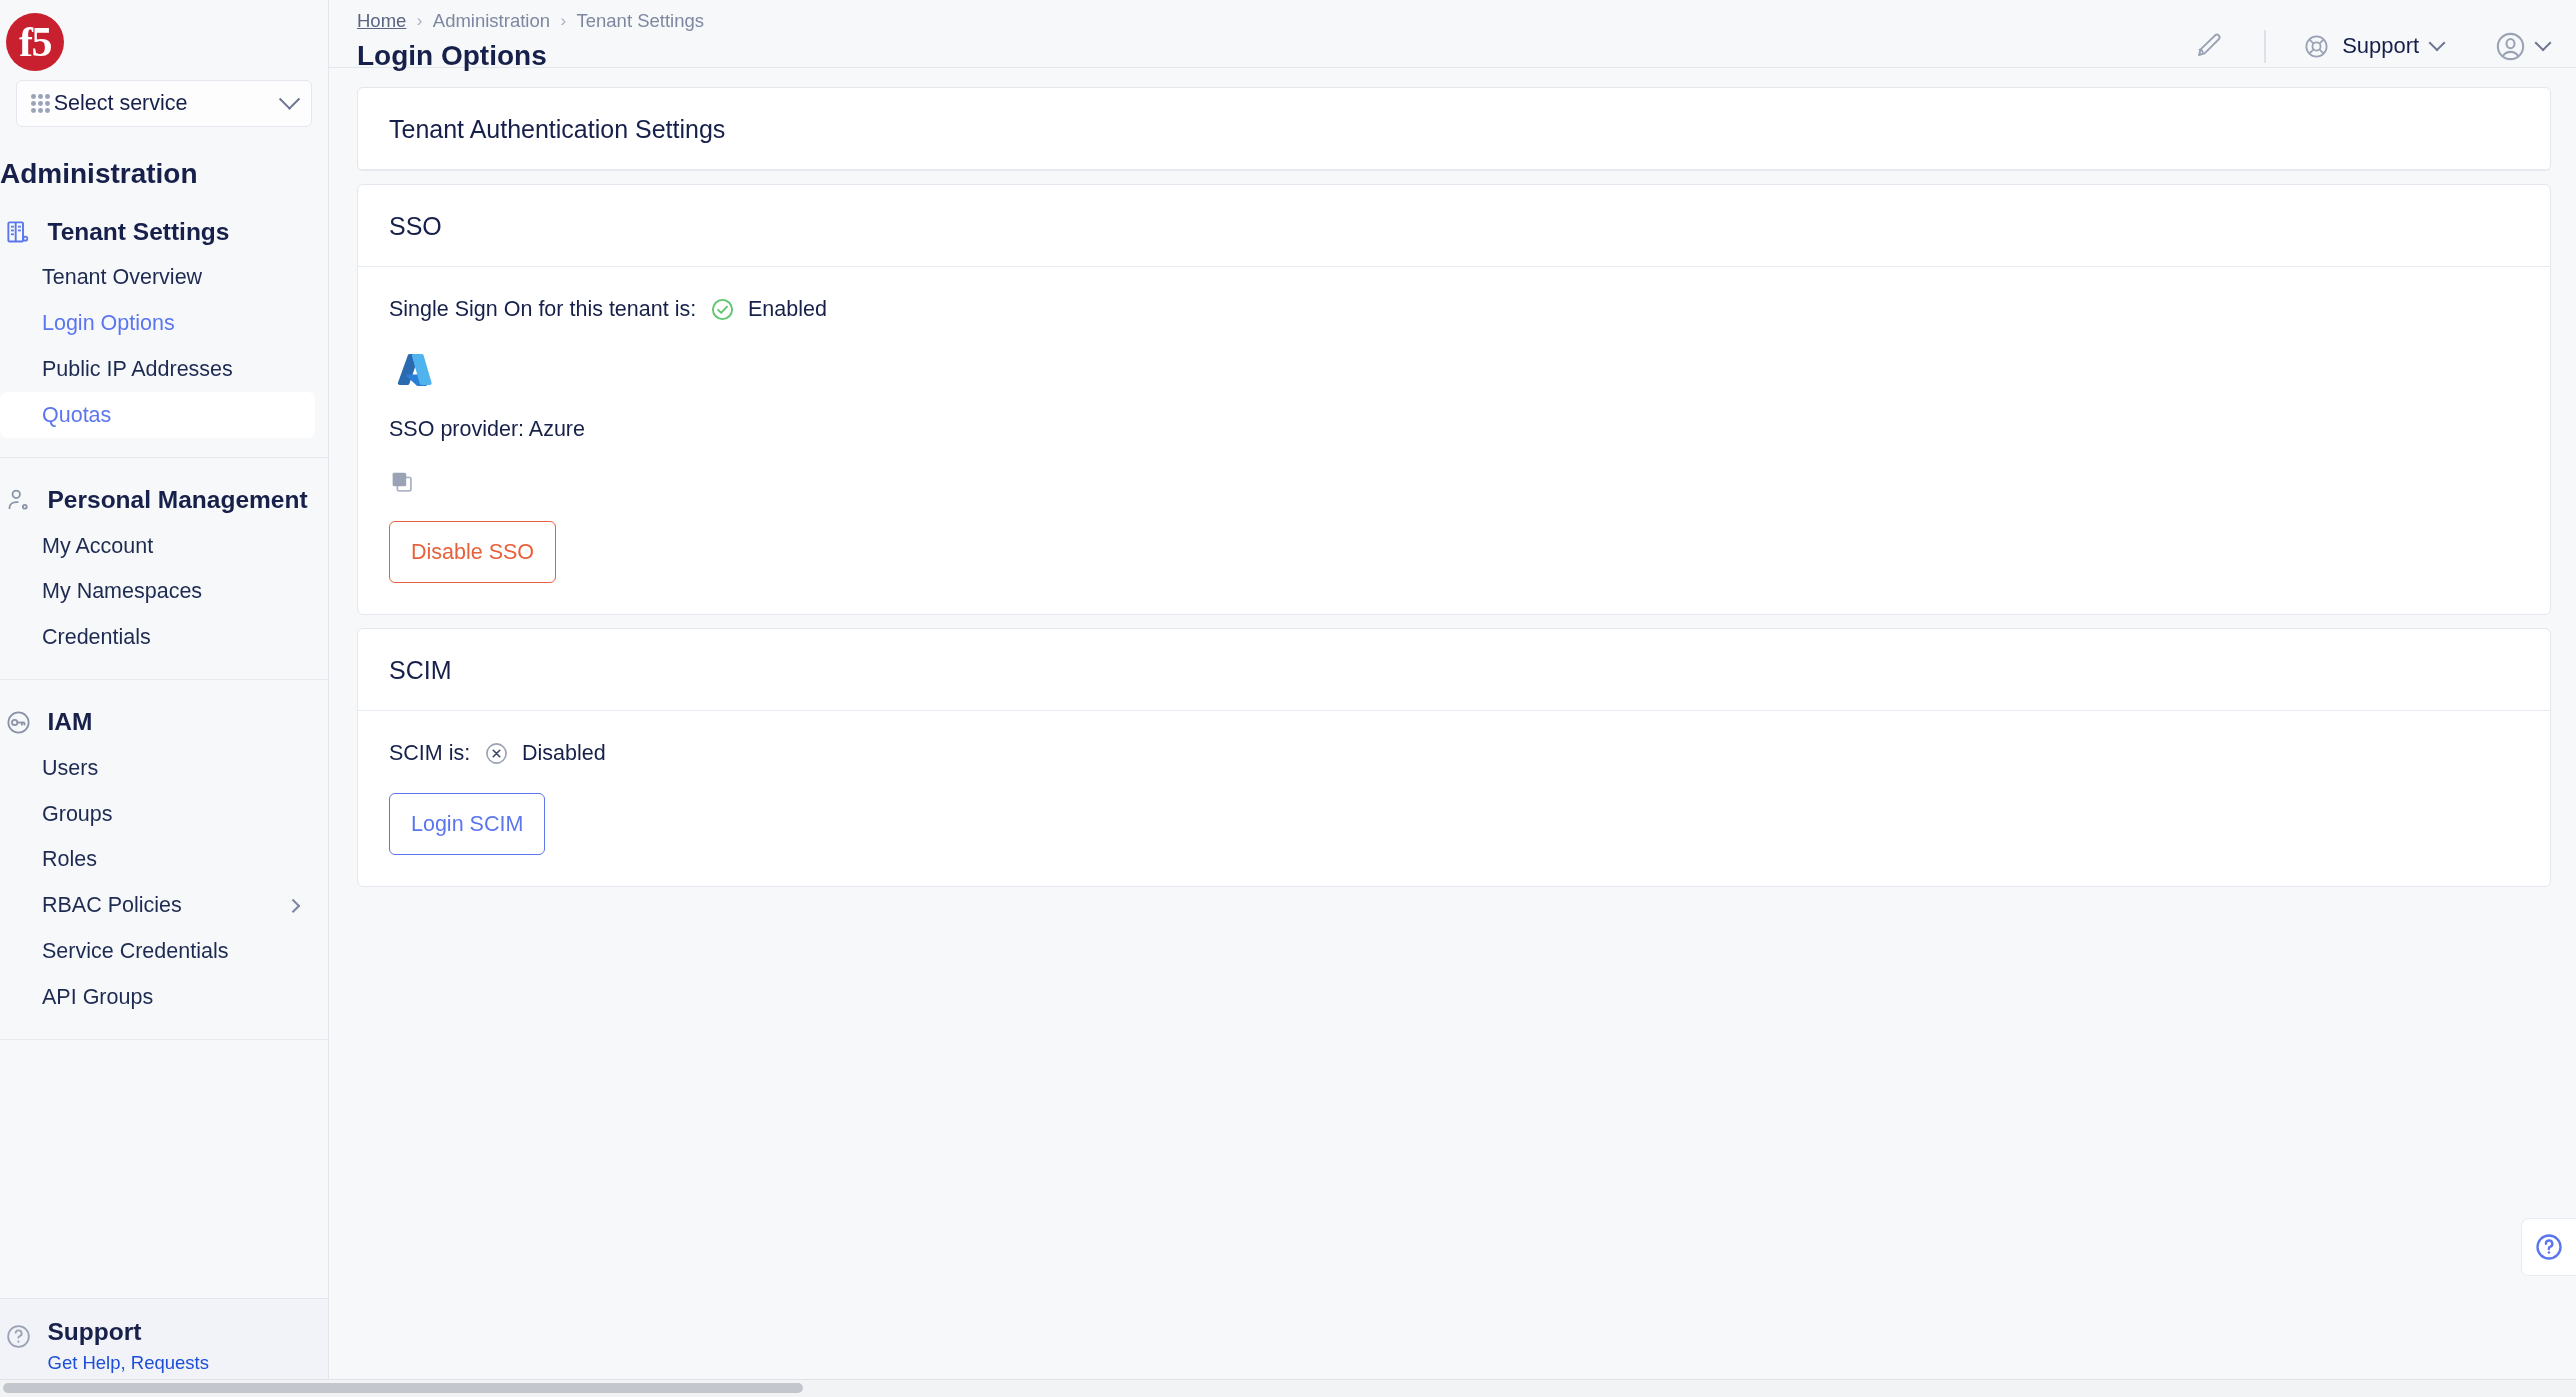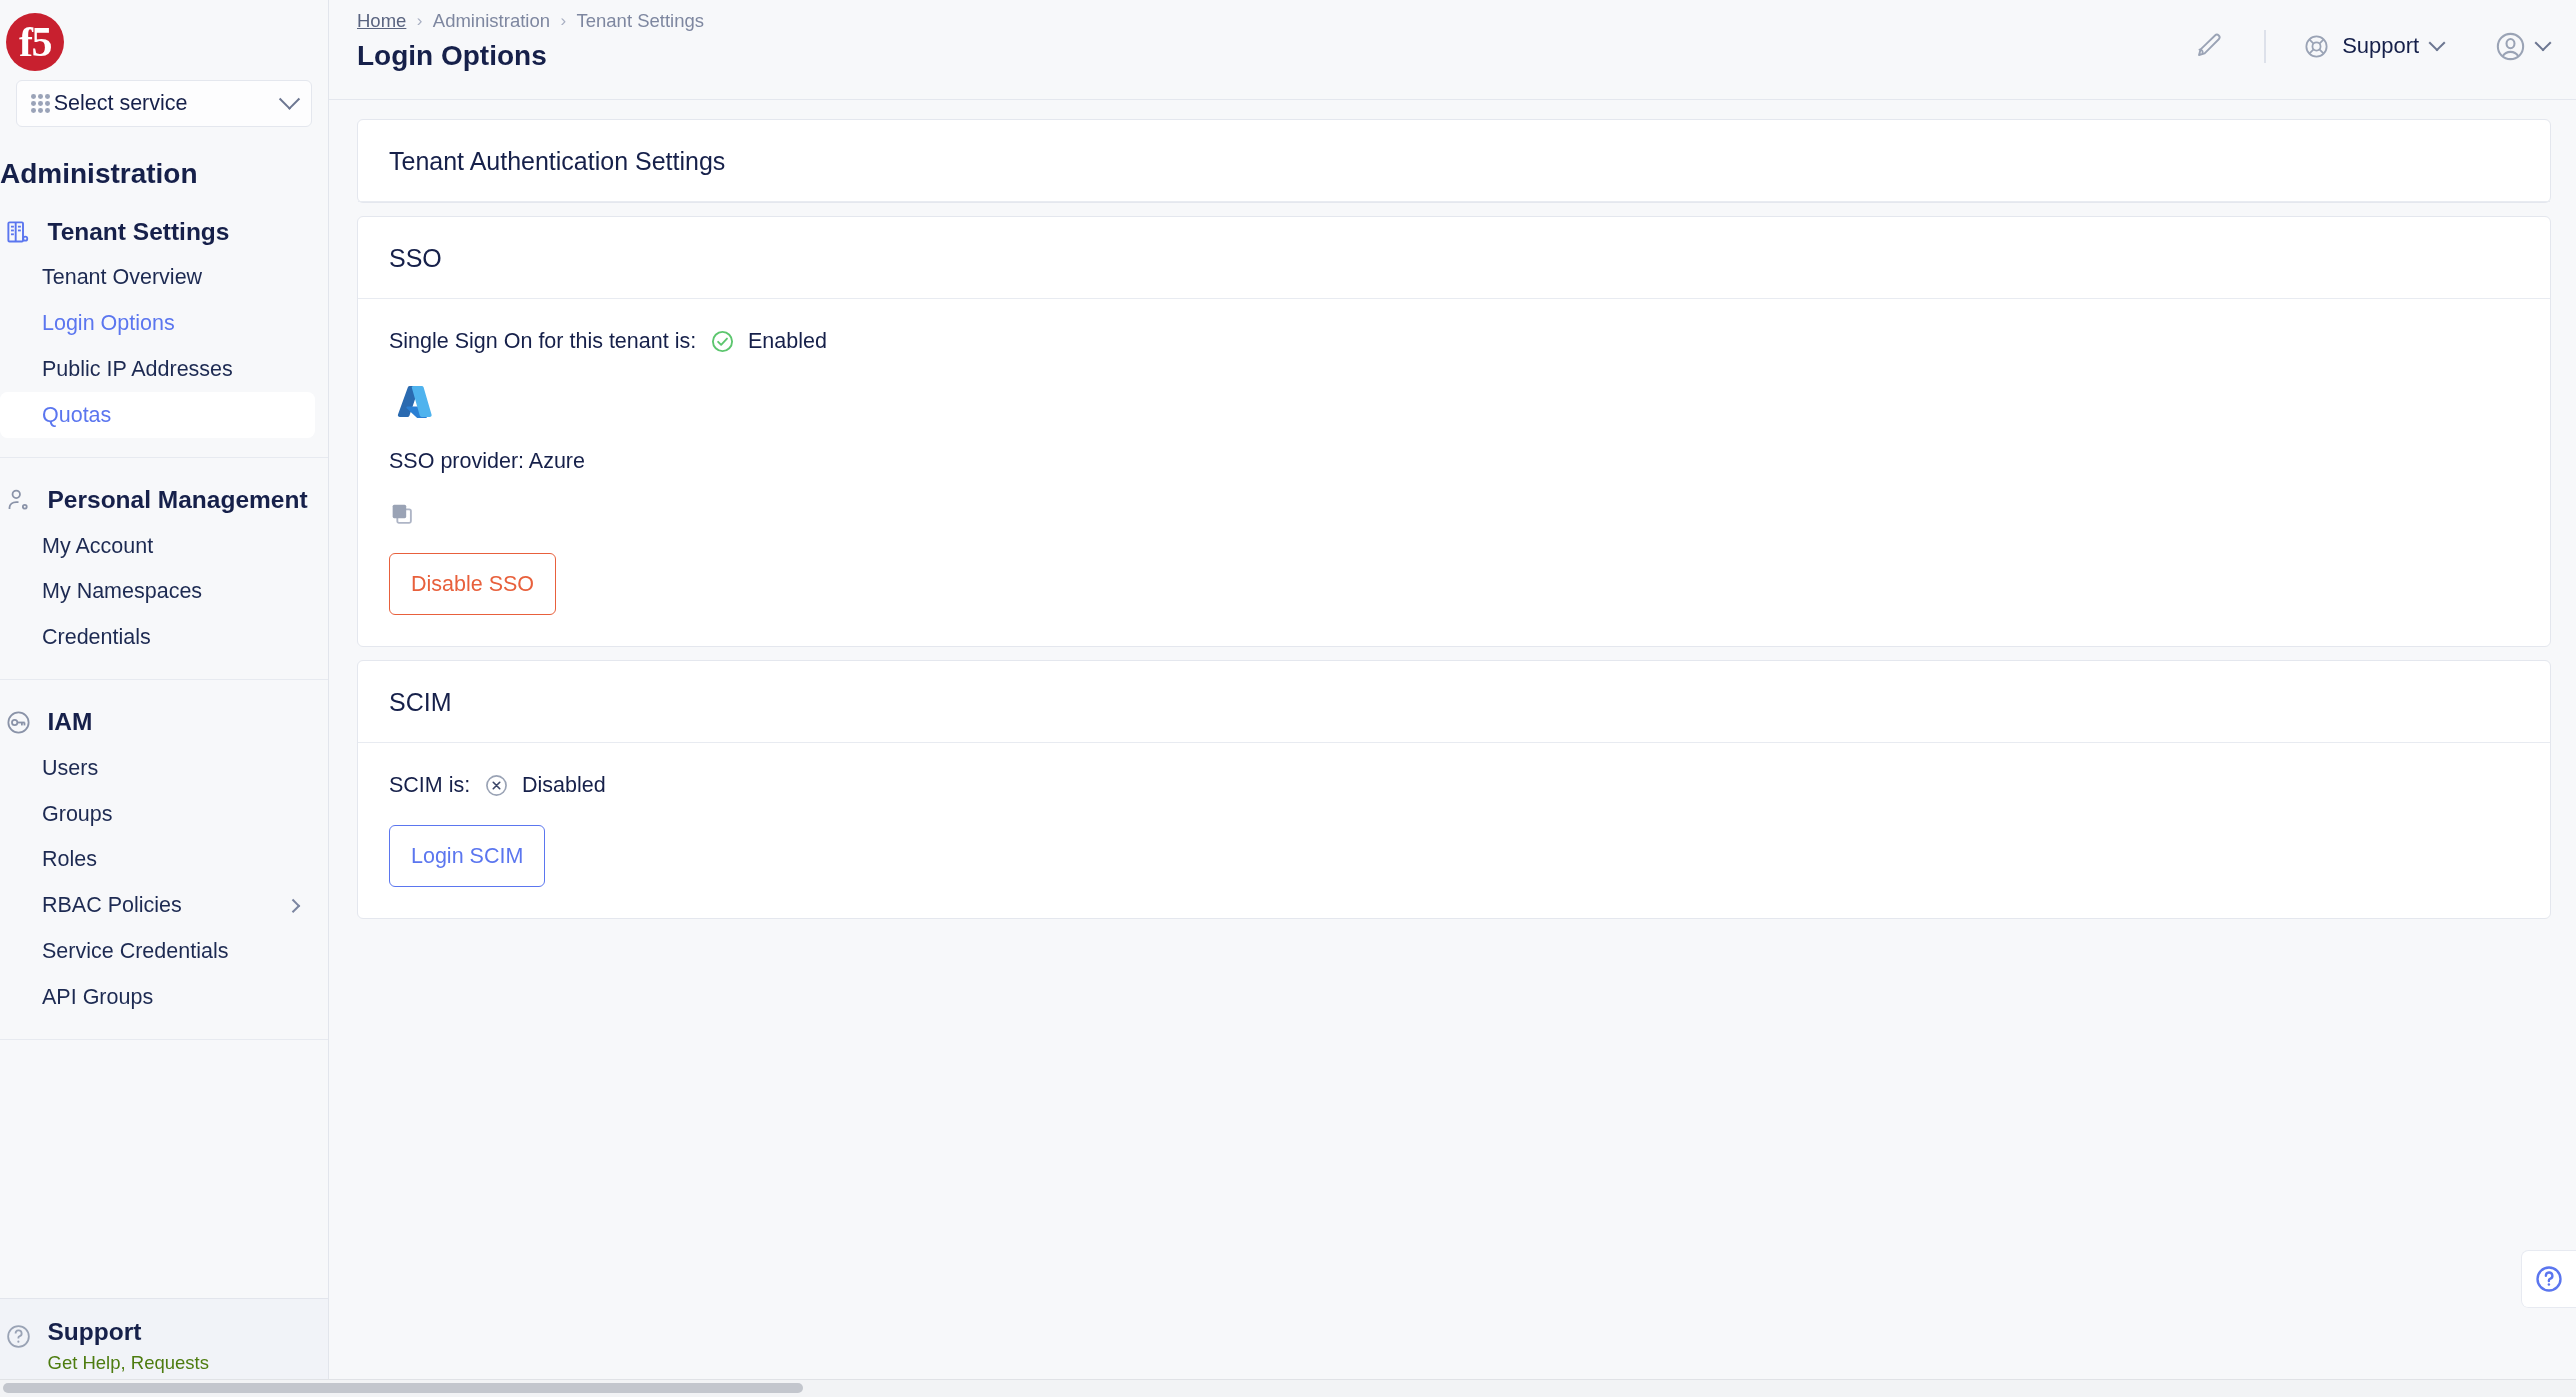--- a/index.html
+++ b/index.html
@@ -55,27 +55,27 @@
   .nav-item.hover { background: #ffffff; color: #5b76ef; }
   .nav-item .arrow { width: 10.4px; height: 10.4px; border-top: 2.2px solid #7b85a0;
                      border-right: 2.2px solid #7b85a0; transform: rotate(45deg); }
   .support-block { margin-top: auto; }
   .support-panel {
     background: #f1f3f8; border-top: 1.5px solid #e2e5ec; border-bottom: 1.5px solid #e2e5ec;
     padding: 19px 0 22px 4.5px; display:flex; gap: 15px; align-items:flex-start;
   }
   .support-panel .ico { width: 28px; height: 28px; flex:none; margin-top: 4.5px; }
   .support-panel .ttl { font-size: 24.5px; font-weight: 700; color: #16204a; }
-  .support-panel .sub { font-size: 18.5px; color: #4d7c0f; margin-top: 6px; }
+  .support-panel .sub { font-size: 18.5px; color: #1d4ed8; margin-top: 6px; }
   .sidebar-tail { flex: 1; background: #f7f8fa; }
 
   
   .main { flex: 1; display: flex; flex-direction: column; background: #f7f8fa; min-width: 0; }
   .topbar {
-    height: 100px; border-bottom: 1.5px solid #e4e7ee; background: #f7f8fa;
+    height: 68px; border-bottom: 1.5px solid #e4e7ee; background: #f7f8fa;
     display: flex; align-items: flex-start; padding: 10.4px 27px 0 28px; position: relative;
   }
   .crumbs-wrap { flex: 1; }
   .crumbs { display:flex; align-items:center; gap: 10.4px; font-size: 18.5px; color: #7e87a0; }
   .crumbs a { color: #5a6480; text-decoration: underline; }
   .crumbs .sep { color: #a8afc2; font-size: 17px; }
   .page-title { font-size: 28px; color: #16204a; margin-top: 7.4px; }
   .top-actions { display:flex; align-items:center; gap: 0; padding-top: 15px; }
   .pen-btn { width: 53px; height: 42px; display:flex; align-items:center; justify-content:center; }
   .vdiv { width: 1.5px; height: 33px; background: #dde1ea; margin: 0 30px; }

